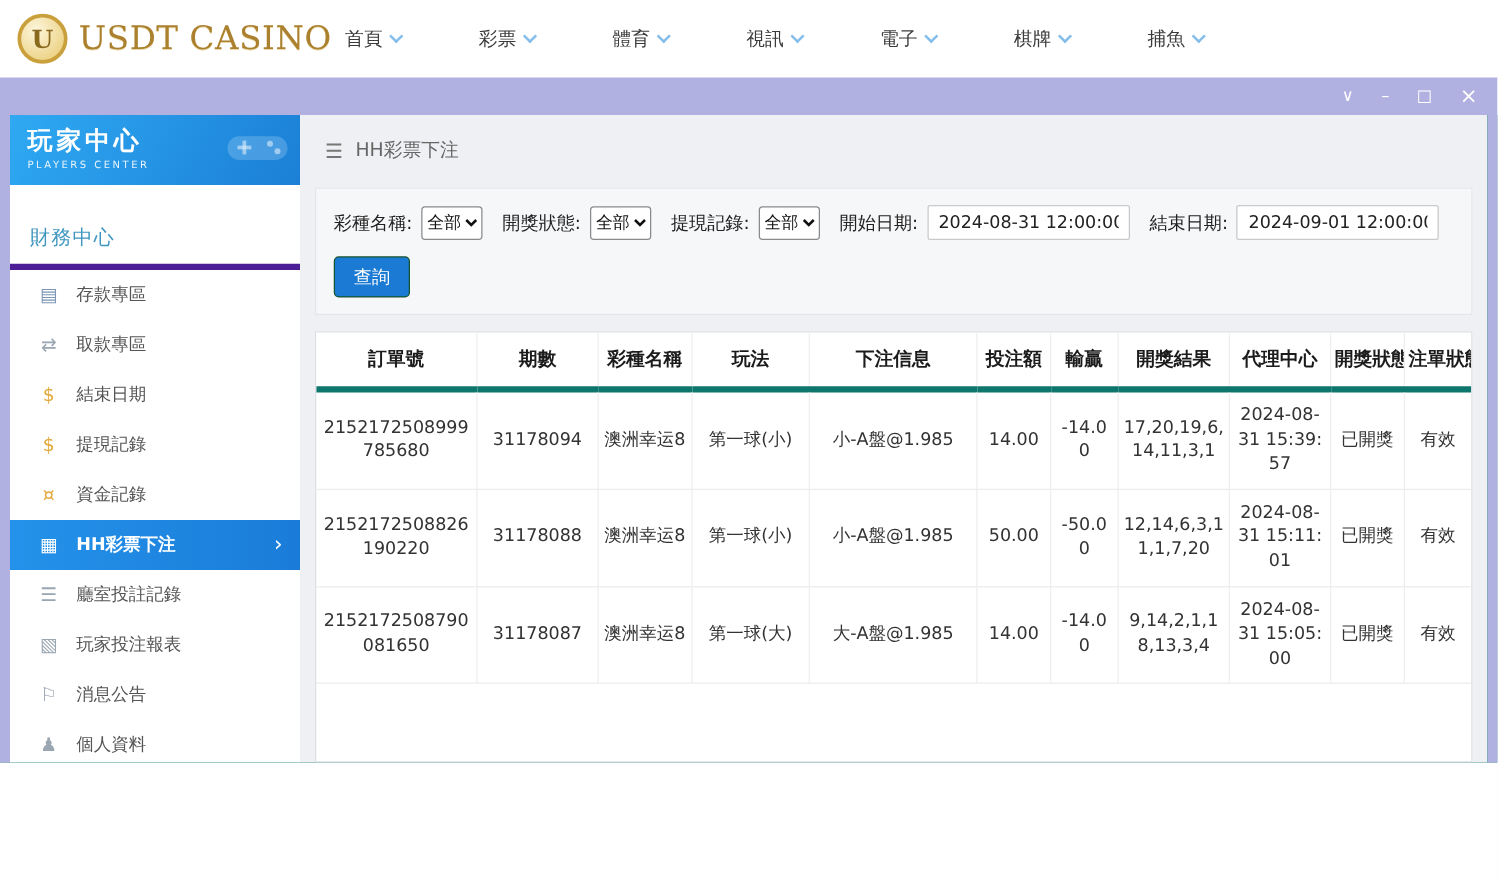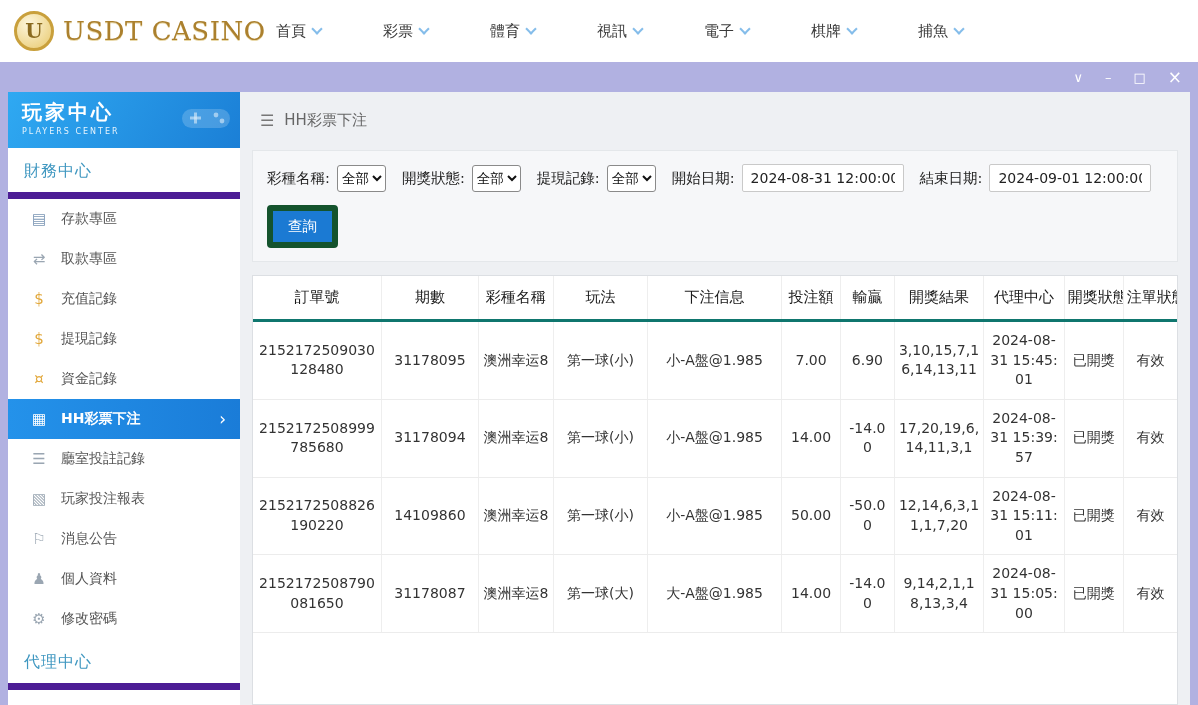--- a/index.html
+++ b/index.html
@@ -26,31 +26,31 @@
   .nav-item{display:flex;align-items:center;gap:7px;margin:0 31px;cursor:pointer;white-space:nowrap}
   .nav-label{font-size:15px;color:#3a3a3a}
   .chev{width:8px;height:8px;border-right:2px solid #85bdea;border-bottom:2px solid #85bdea;
     transform:rotate(45deg);margin-top:-5px;flex:0 0 auto}
 
   
   .titlebar{height:30px;background:var(--lavender);display:flex;align-items:center;
     justify-content:flex-end;gap:22px;padding-right:16px}
   .wc{color:#fff;cursor:pointer;line-height:1;font-size:13px}
   .wc.close{font-size:17px}
-  .win-body{height:613px;display:flex;border-left:8px solid var(--lavender);
+  .win-body{height:518px;display:flex;border-left:8px solid var(--lavender);
     border-right:8px solid var(--lavender);background:#0f766e;overflow:hidden}
 
   
   .sidebar{width:232px;background:#fff;flex:0 0 auto;overflow:hidden}
   .sidebar-head{height:56px;background:linear-gradient(120deg,var(--sb-grad-from),var(--sb-grad-to));
     color:#fff;padding:7px 14px;position:relative}
   .sh-title{font-size:20px;font-weight:bold;letter-spacing:3px}
   .sh-sub{font-size:8px;letter-spacing:2px;opacity:.88;margin-top:1px}
   .sh-pad{position:absolute;right:8px;top:10px;opacity:.85}
-  .sec-head{color:#3f97c0;font-size:16px;padding:13px 16px 10px;border-bottom:7px solid #4c1d95;
+  .sec-head{color:#3f97c0;font-size:16px;padding:32px 16px 10px;border-bottom:5px solid #4c1d95;
     letter-spacing:1px}
   .s-item{height:40px;display:flex;align-items:center;gap:13px;padding-left:22px;color:#555;
     cursor:pointer;font-size:14px}
   .s-icon{width:18px;text-align:center;font-size:15px;flex:0 0 auto}
   .s-item.active{background:linear-gradient(90deg,#2492ea,#1a7cd8);color:#fff;font-weight:bold}
   .s-arrow{margin-left:auto;margin-right:14px;font-size:17px;font-weight:normal}
 
   
   .main{flex:1;display:flex;flex-direction:column;overflow:hidden;background:#eef0f3}
   .crumb{height:56px;display:flex;align-items:center;gap:10px;padding:0 20px;color:#666;
@@ -58,27 +58,27 @@
   .crumb-icon{font-size:16px;color:#777;cursor:pointer}
 
   .filters{margin:2px 12px 0;background:#f6f7f9;border:1px solid #e4e7ea;padding:13px 14px;flex:0 0 auto}
   .f-row{display:flex;align-items:center;white-space:nowrap}
   .f-label{font-size:14.5px;color:#222;margin-right:7px}
   .f-label + *{margin-right:16px}
   .f-select{height:27px;border:1px solid #8a8a8a;border-radius:3px;background:#fff;
     font-size:13.5px;color:#111;font-family:inherit}
   .f-input{height:28px;border:1px solid #c9c9c9;border-radius:2px;background:#fff;width:162px;
     padding:0 8px;font-size:14px;color:#222;font-family:inherit}
-  .search-btn{margin-top:13px;background:var(--accent-blue);color:#fff;border:6px solid #14532d;
+  .search-btn{margin-top:13px;background:var(--accent-blue);color:#fff;border:1px solid #14532d;
     padding:6px 15px;border-radius:4px;font-size:14.5px;cursor:pointer;font-family:inherit}
 
   .table-wrap{margin:13px 12px 0;background:#fff;border:1px solid #dcdfe3;flex:1;overflow:hidden}
   table{width:100%;border-collapse:collapse;table-layout:fixed}
-  th{font-weight:normal;font-size:15px;color:#1b1b1b;padding:12px 3px;background:#fff;
-    border-bottom:3px solid #0f766e;border-right:1px solid #eee;white-space:nowrap;overflow:hidden}
+  th{font-weight:bold;font-size:15px;color:#1b1b1b;padding:12px 3px;background:#fff;
+    border-bottom:5px solid #0f766e;border-right:1px solid #eee;white-space:nowrap;overflow:hidden}
   th:last-child{border-right:none}
   td{text-align:center;font-size:14px;color:#333;padding:9px 4px;line-height:1.4;
     border-bottom:1px solid #ececec;border-right:1px solid #eee;word-break:break-all}
   td:last-child{border-right:none}
 </style>
 </head>
 <body>
 
 <div class="topnav">
   <div class="logo">
@@ -146,21 +146,21 @@
           <div class="s-item">
             <span class="s-icon" style="color: rgb(123, 150, 181);">▤</span>
             <span class="s-label">存款專區</span>
           </div>
           <div class="s-item">
             <span class="s-icon" style="color: rgb(154, 166, 178);">⇄</span>
             <span class="s-label">取款專區</span>
           </div>
           <div class="s-item">
             <span class="s-icon" style="color: rgb(226, 168, 60);">$</span>
-            <span class="s-label">充值記錄</span>
+            <span class="s-label">結束日期</span>
           </div>
           <div class="s-item">
             <span class="s-icon" style="color: rgb(226, 168, 60);">$</span>
             <span class="s-label">提現記錄</span>
           </div>
           <div class="s-item">
             <span class="s-icon" style="color: rgb(226, 168, 60);">¤</span>
             <span class="s-label">資金記錄</span>
           </div>
           <div class="s-item active">
@@ -239,48 +239,35 @@
                 <th>投注額</th>
                 <th>輸贏</th>
                 <th>開獎結果</th>
                 <th>代理中心</th>
                 <th>開獎狀態</th>
                 <th>注單狀態</th>
               </tr>
             </thead>
             <tbody>
               <tr>
-                <td>2152172509030128480</td>
-                <td>31178095</td>
-                <td>澳洲幸运8</td>
-                <td>第一球(小)</td>
-                <td>小-A盤@1.985</td>
-                <td>7.00</td>
-                <td>6.90</td>
-                <td>3,10,15,7,16,14,13,11</td>
-                <td>2024-08-31 15:45:01</td>
-                <td>已開獎</td>
-                <td>有效</td>
-              </tr>
-              <tr>
                 <td>2152172508999785680</td>
                 <td>31178094</td>
                 <td>澳洲幸运8</td>
                 <td>第一球(小)</td>
                 <td>小-A盤@1.985</td>
                 <td>14.00</td>
                 <td>-14.00</td>
                 <td>17,20,19,6,14,11,3,1</td>
                 <td>2024-08-31 15:39:57</td>
                 <td>已開獎</td>
                 <td>有效</td>
               </tr>
               <tr>
                 <td>2152172508826190220</td>
-                <td>14109860</td>
+                <td>31178088</td>
                 <td>澳洲幸运8</td>
                 <td>第一球(小)</td>
                 <td>小-A盤@1.985</td>
                 <td>50.00</td>
                 <td>-50.00</td>
                 <td>12,14,6,3,11,1,7,20</td>
                 <td>2024-08-31 15:11:01</td>
                 <td>已開獎</td>
                 <td>有效</td>
               </tr>

